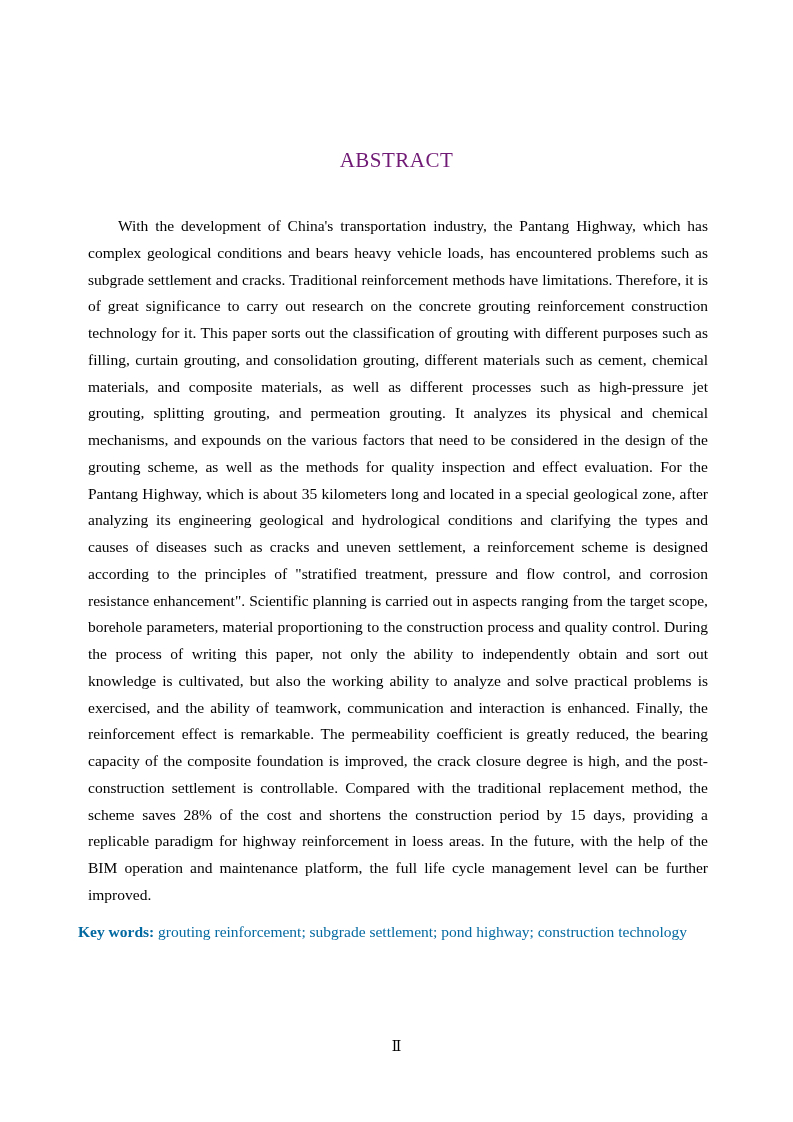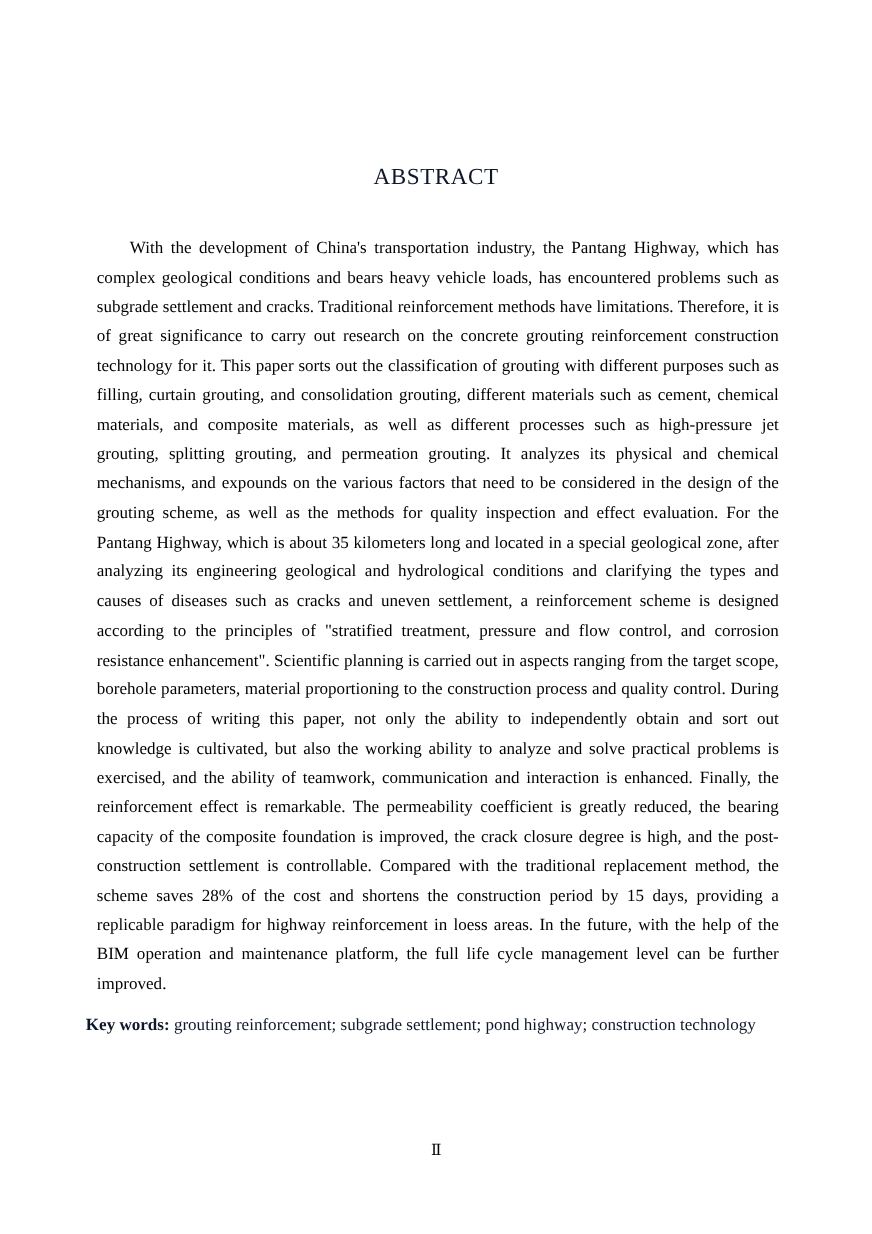--- a/index.html
+++ b/index.html
@@ -19,42 +19,42 @@
   .title {
     position: absolute;
     top: 148px;
     left: 0;
     width: 100%;
     margin: 0;
     text-align: center;
     font-size: 21px;
     font-weight: normal;
     letter-spacing: 0.5px;
-    color: #0f172a;
+    color: #701a75;
   }
   .content {
     position: absolute;
     top: 203px;
     left: 78px;
     width: 640px;
   }
   .body-paragraph {
     margin: 10px;
     font-size: 15.5px;
     line-height: 26.75px;
     text-align: justify;
     text-indent: 30px;
     color: #000000;
   }
   .keywords {
     margin: 0;
     font-size: 15.5px;
     line-height: 26.75px;
     text-align: left;
-    color: #0f172a;
+    color: #0369a1;
   }
   .keywords .kw-label {
     font-weight: bold;
   }
   .page-number {
     position: absolute;
     top: 1038px;
     left: 0;
     width: 100%;
     text-align: center;

